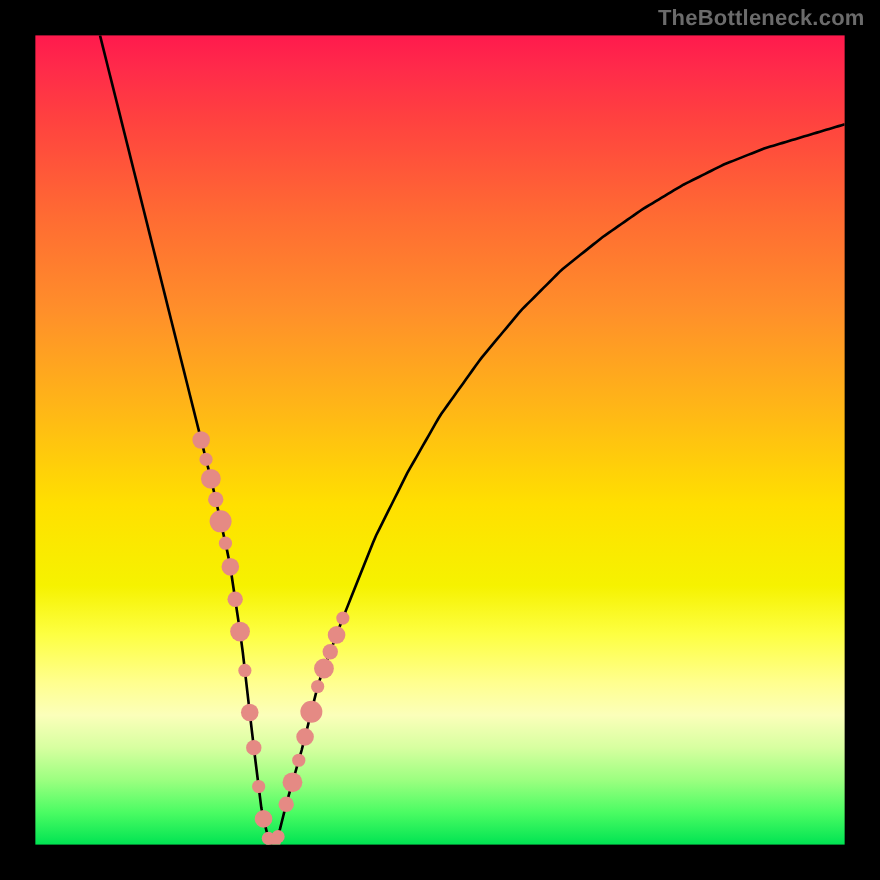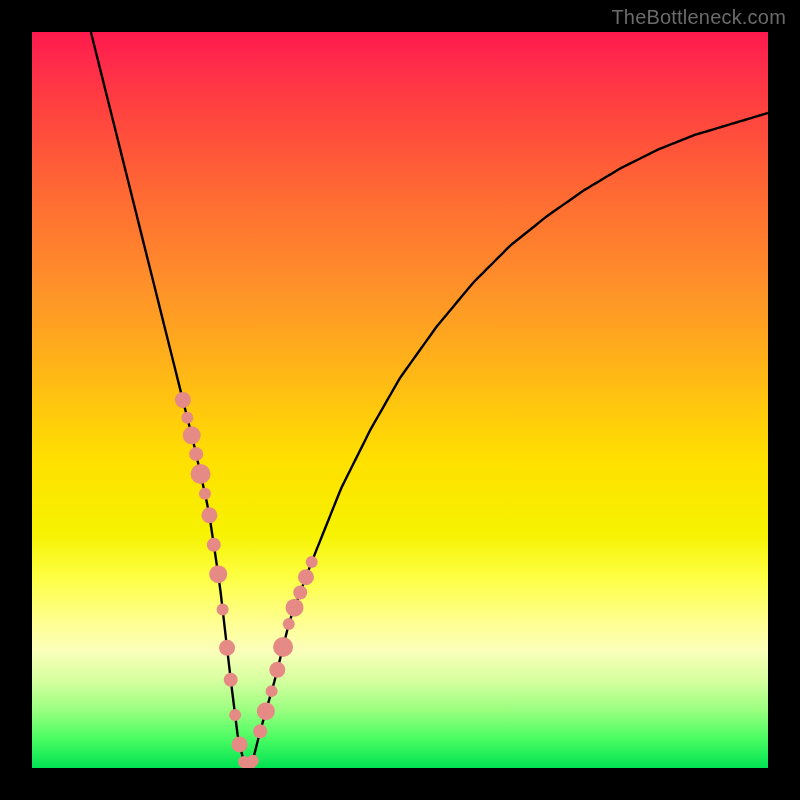--- a/index.html
+++ b/index.html
@@ -51,21 +51,21 @@
   svg.curve {
     position: absolute;
     inset: 0;
   }
   .watermark {
     position: absolute;
     top: 6px;
     right: 14px;
     font-size: 20px;
     color: #6b6b6b;
-    font-weight: 400;
+    font-weight: 700;
     letter-spacing: 0.2px;
   }
 </style>
 </head>
 <body>
 
 <div class="frame">
   <div class="watermark">TheBottleneck.com</div>
 
   <div class="plot">

